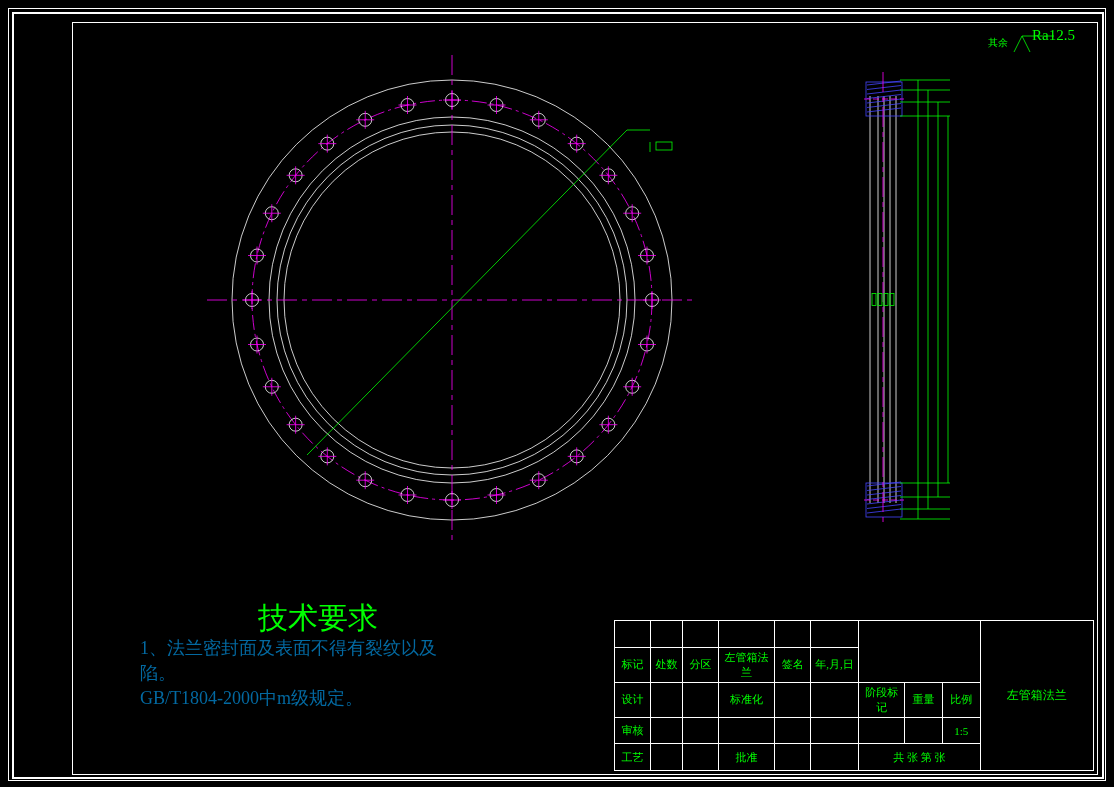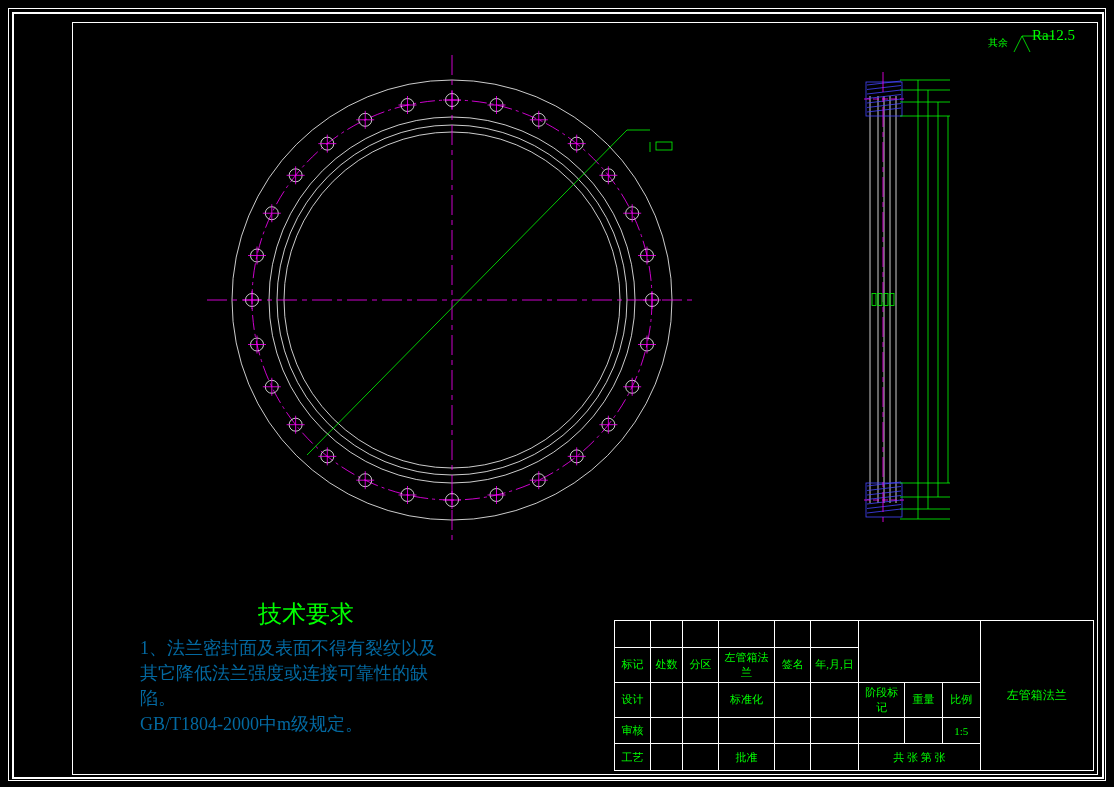--- a/index.html
+++ b/index.html
@@ -1,21 +1,21 @@
 <!DOCTYPE html>
 <html><head>
 <meta charset="utf-8">
 <style>
 html,body{margin:0;padding:0;background:#000;width:1114px;height:787px;overflow:hidden;font-family:"SimSun",serif}
 .frame{position:absolute;border:1px solid #fff}
 .frame.outer{left:8px;top:8px;width:1096px;height:771px}
 .frame.inner1{left:12px;top:12px;width:1088px;height:763px;border-width:2px}
 .frame.inner2{left:72px;top:22px;width:1024px;height:751px}
 .gtxt{color:#0f0;font-size:10px;position:absolute;line-height:1}
-.tech-title{font-size:24px;color:#0f0;position:absolute}
+.tech-title{font-size:30px;color:#0f0;position:absolute}
 .tech-body{font-size:18px;color:#0369a1;position:absolute;line-height:1.4;width:340px}
 .tblock{position:absolute;left:614px;top:620px;width:480px;height:151px}
 .tblock table{border-collapse:collapse;width:100%;height:100%}
 .tblock td{border:1px solid #fff;color:#0f0;font-size:11px;padding:1px 2px;vertical-align:middle;text-align:center;height:22px}
 svg{position:absolute}
 .magenta{stroke:#f0f;fill:none}
 .white{stroke:#fff;fill:none}
 .green{stroke:#0f0;fill:none}
 .blue{stroke:#44f;fill:none}
 .center{stroke:#f0f;fill:none;stroke-dasharray:20 5 5 5}
@@ -171,21 +171,20 @@
     <line x1="900" y1="483" x2="950" y2="483" class="green thin"></line>
     <line x1="918" y1="80" x2="918" y2="519" class="green thin"></line>
     <line x1="928" y1="90" x2="928" y2="509" class="green thin"></line>
     <line x1="938" y1="102" x2="938" y2="497" class="green thin"></line>
     <line x1="948" y1="116" x2="948" y2="483" class="green thin"></line>
   </svg>
 
 <div class="tech-title" style="left:258px;top:598px">技术要求</div>
 <div class="tech-body" style="left:140px;top:636px">
   <div>1、法兰密封面及表面不得有裂纹以及</div>
-  <div>其它降低法兰强度或连接可靠性的缺</div>
   <div>陷。</div>
   <div>GB/T1804-2000中m级规定。</div>
 </div>
 
 <div class="tblock">
 <table>
 <tbody>
         <tr style="height:24px">
   <td style="width:34px"></td>
           <td style="width:30px"></td>

